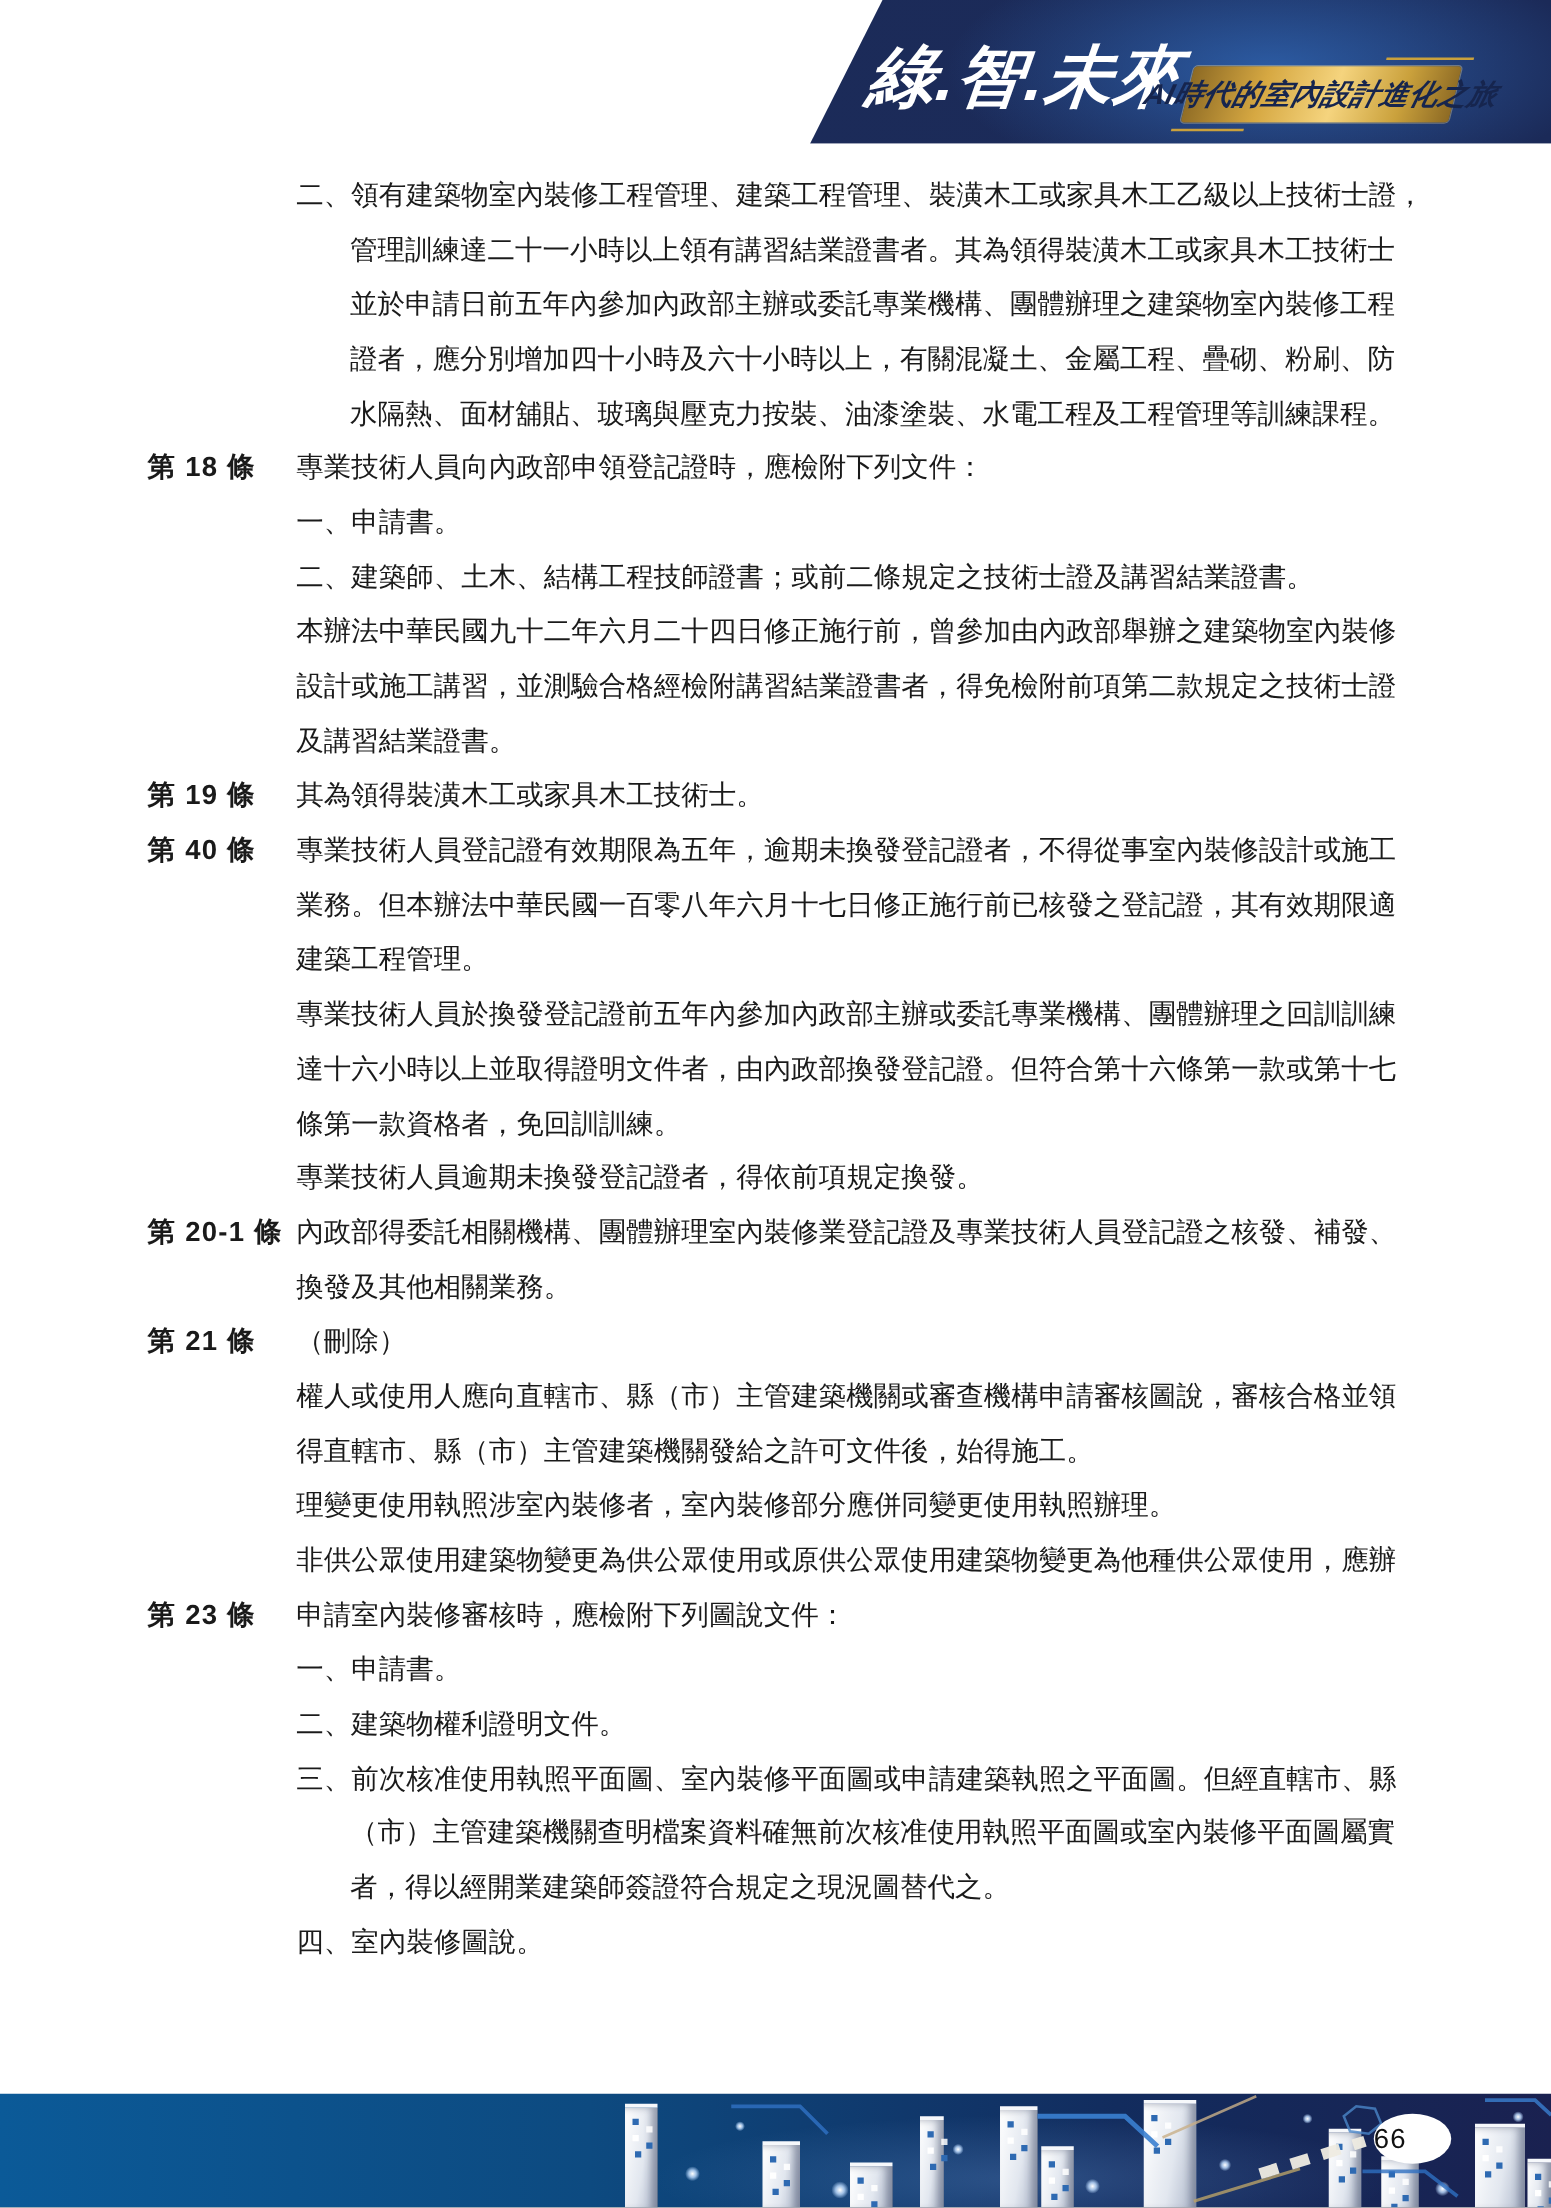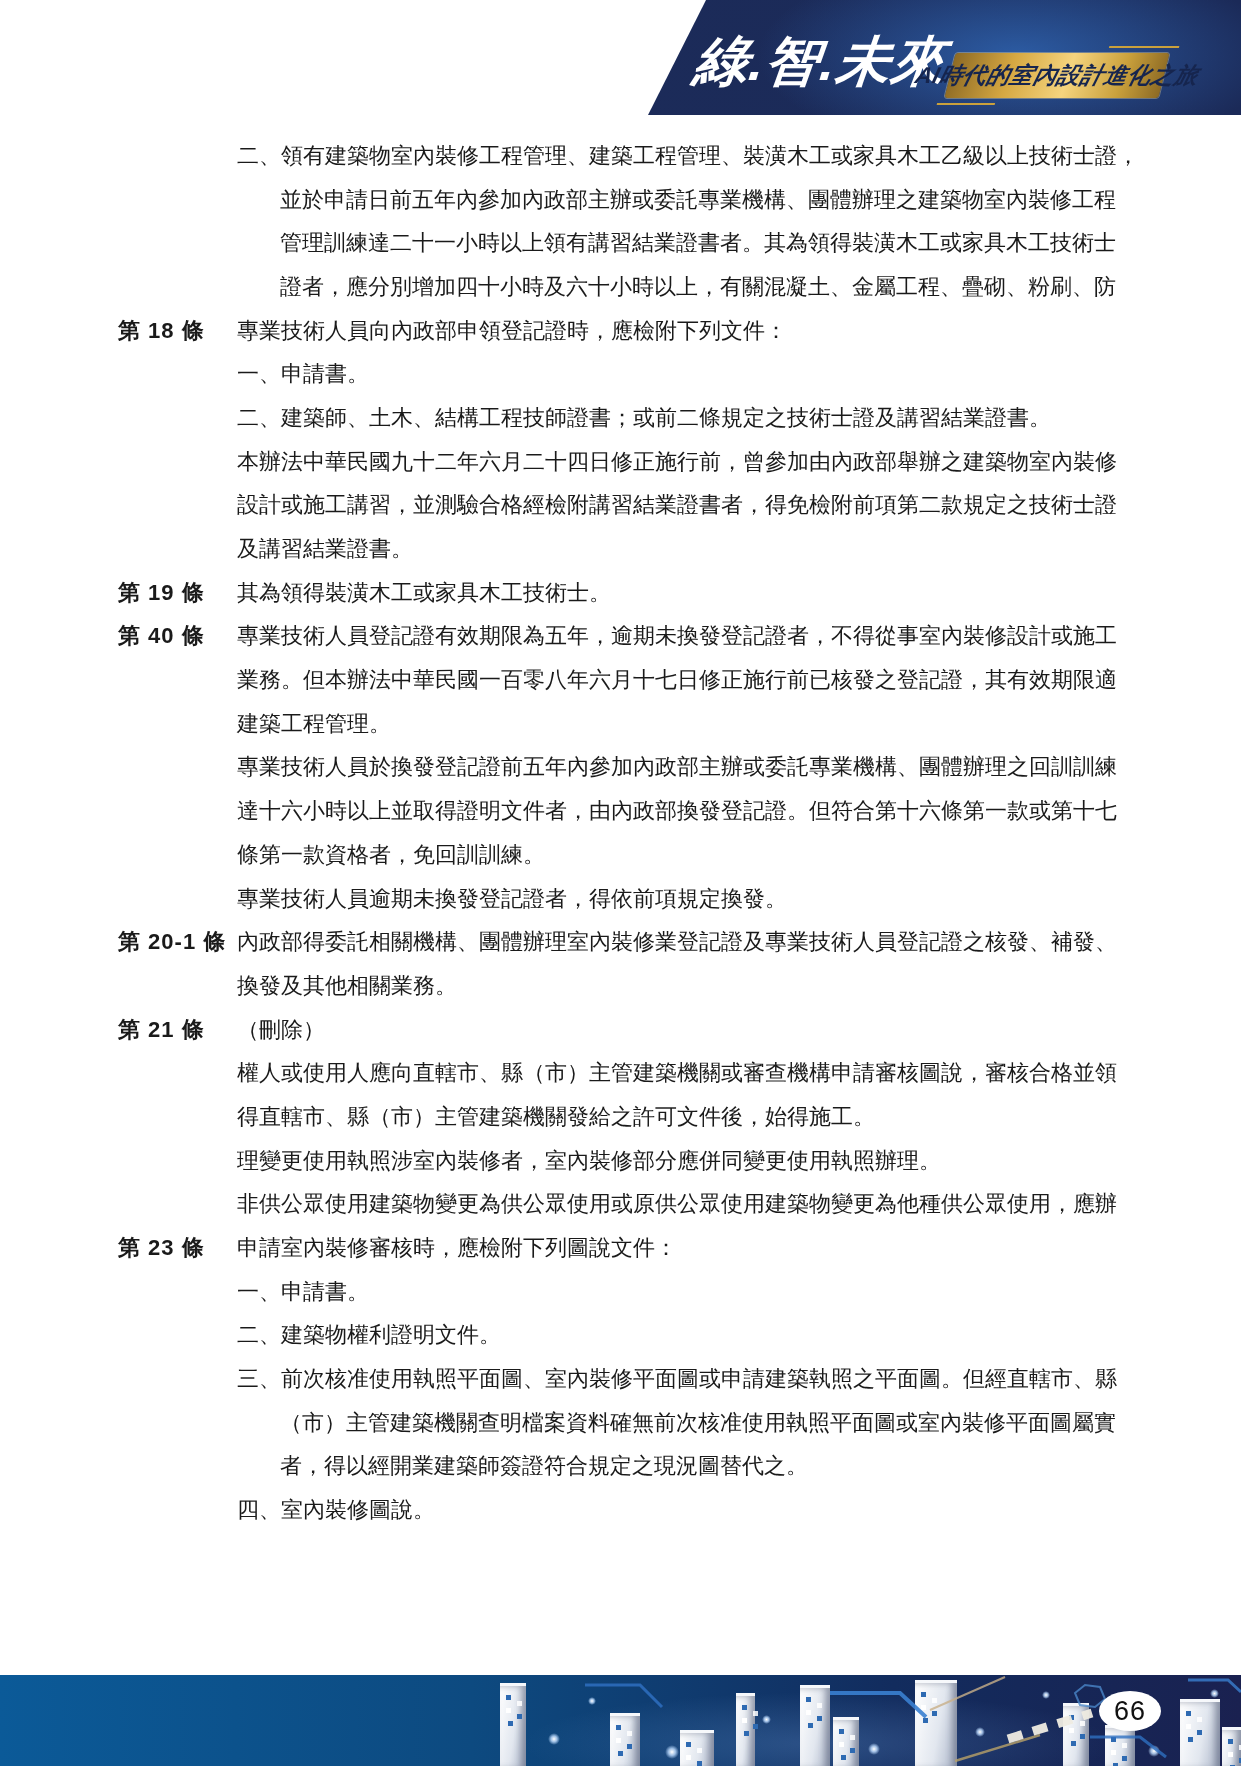--- a/index.html
+++ b/index.html
@@ -97,48 +97,51 @@
   .g4{left:762px;top:40px;width:9px;height:9px;}
   .g5{left:868px;top:68px;width:12px;height:12px;}
   .g6{left:975px;top:52px;width:10px;height:10px;}
   .g7{left:1042px;top:16px;width:8px;height:8px;}
   .g8{left:1148px;top:70px;width:12px;height:12px;}
   .g9{left:1210px;top:14px;width:9px;height:9px;}
   .circuits{position:absolute;left:0;top:0;width:1241px;height:91px;}
   .page-badge{
     position:absolute;left:1099px;top:16px;width:62px;height:40px;
     background:#ffffff;border-radius:50%;
-    display:flex;align-items:center;justify-content:center;
-    font-size:27px;color:#111111;letter-spacing:1px;
+    display:flex;align-items:center;
+    font-size:22px;color:#111111;letter-spacing:1px;
   }
 </style>
 </head>
 <body>
 
 <div class="page">
 
   <div class="banner">
     <div class="banner-title">綠.智.未來</div>
     <div class="gold-badge">
       <span class="gold-badge-text">AI時代的室內設計進化之旅</span>
     </div>
   </div>
 
   <div class="doc">
       <div class="row">
         <span class="line ind1">二、領有建築物室內裝修工程管理、建築工程管理、裝潢木工或家具木工乙級以上技術士證，</span>
       </div>
       <div class="row">
+        <span class="line ind2">管理訓練達二十一小時以上領有講習結業證書者。其為領得裝潢木工或家具木工技術士</span>
+      </div>
+      <div class="row">
         <span class="line ind2">並於申請日前五年內參加內政部主辦或委託專業機構、團體辦理之建築物室內裝修工程</span>
       </div>
       <div class="row">
-        <span class="line ind2">管理訓練達二十一小時以上領有講習結業證書者。其為領得裝潢木工或家具木工技術士</span>
-      </div>
-      <div class="row">
         <span class="line ind2">證者，應分別增加四十小時及六十小時以上，有關混凝土、金屬工程、疊砌、粉刷、防</span>
+      </div>
+      <div class="row">
+        <span class="line ind2">水隔熱、面材舖貼、玻璃與壓克力按裝、油漆塗裝、水電工程及工程管理等訓練課程。</span>
       </div>
       <div class="row">
         <span class="art-label">第 18 條</span>
         <span class="line ind1">專業技術人員向內政部申領登記證時，應檢附下列文件：</span>
       </div>
       <div class="row">
         <span class="line ind1">一、申請書。</span>
       </div>
       <div class="row">
         <span class="line ind1">二、建築師、土木、結構工程技師證書；或前二條規定之技術士證及講習結業證書。</span>

